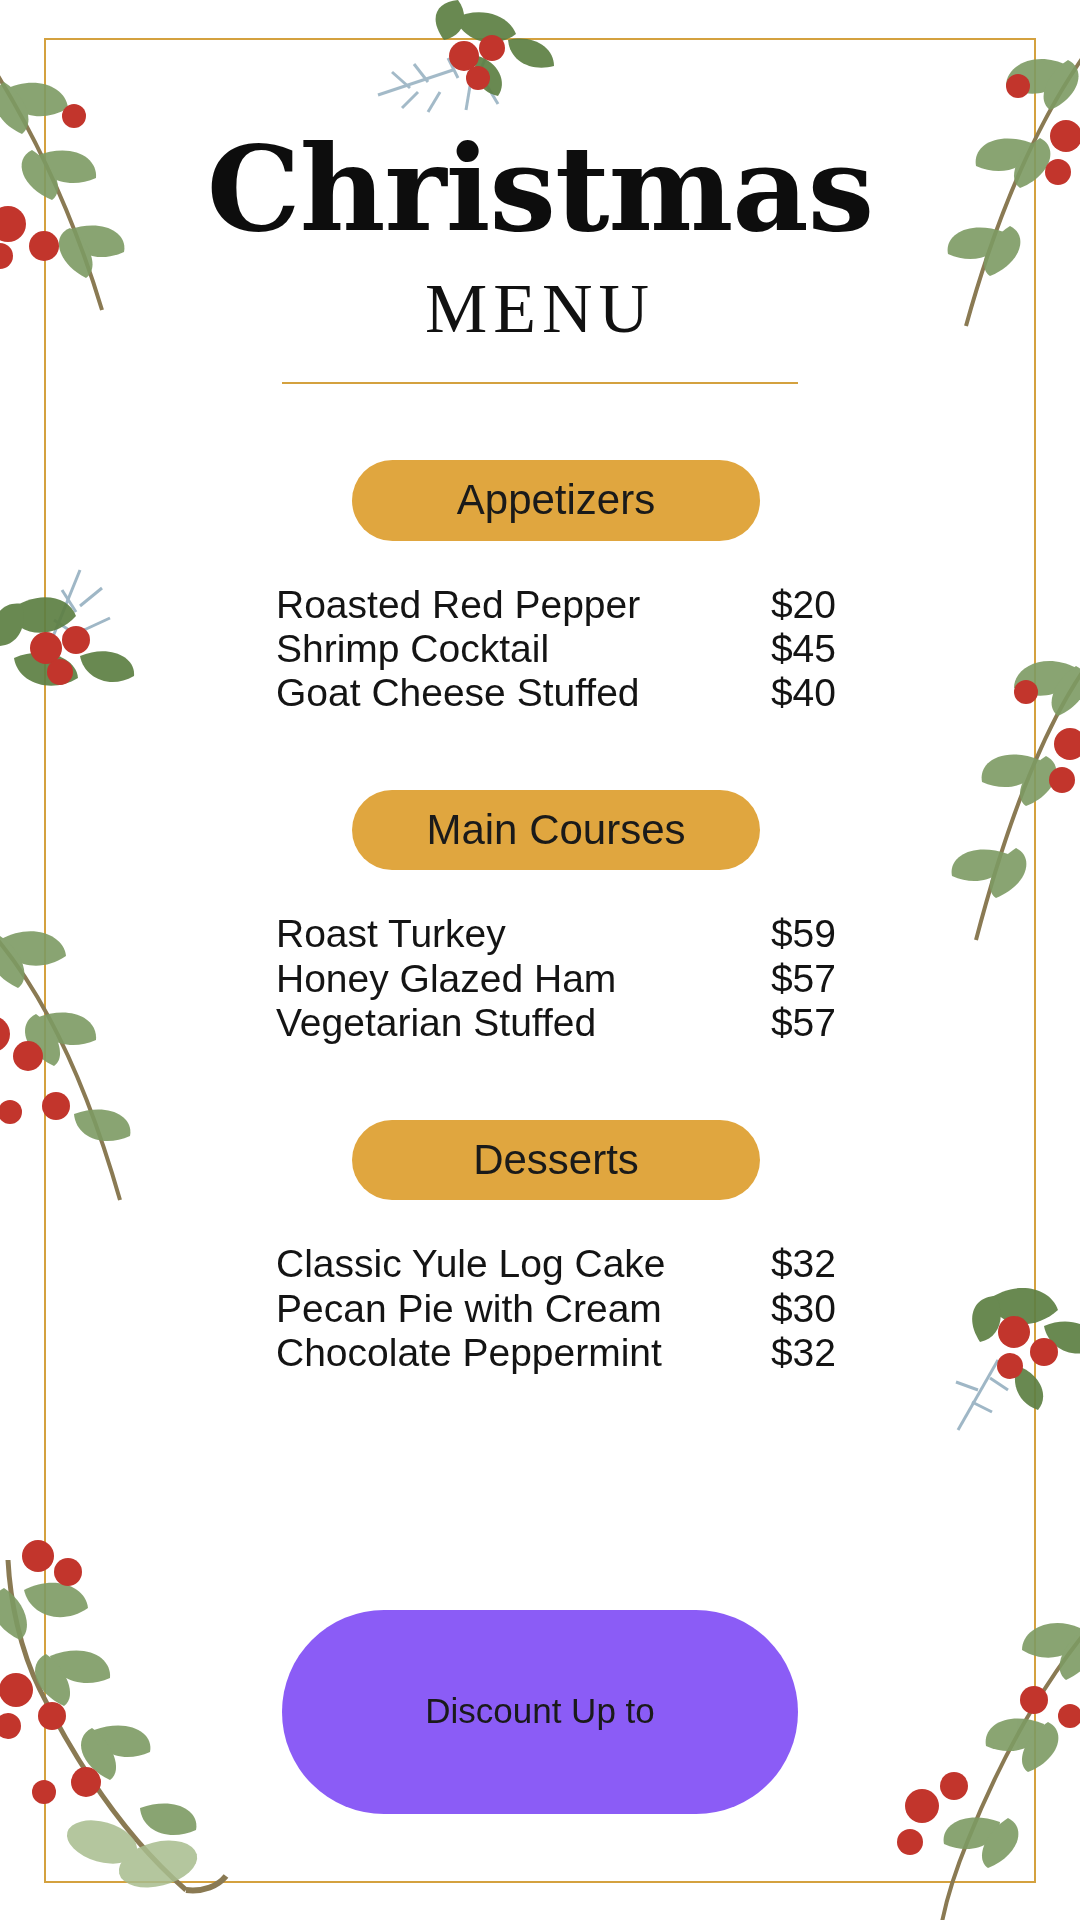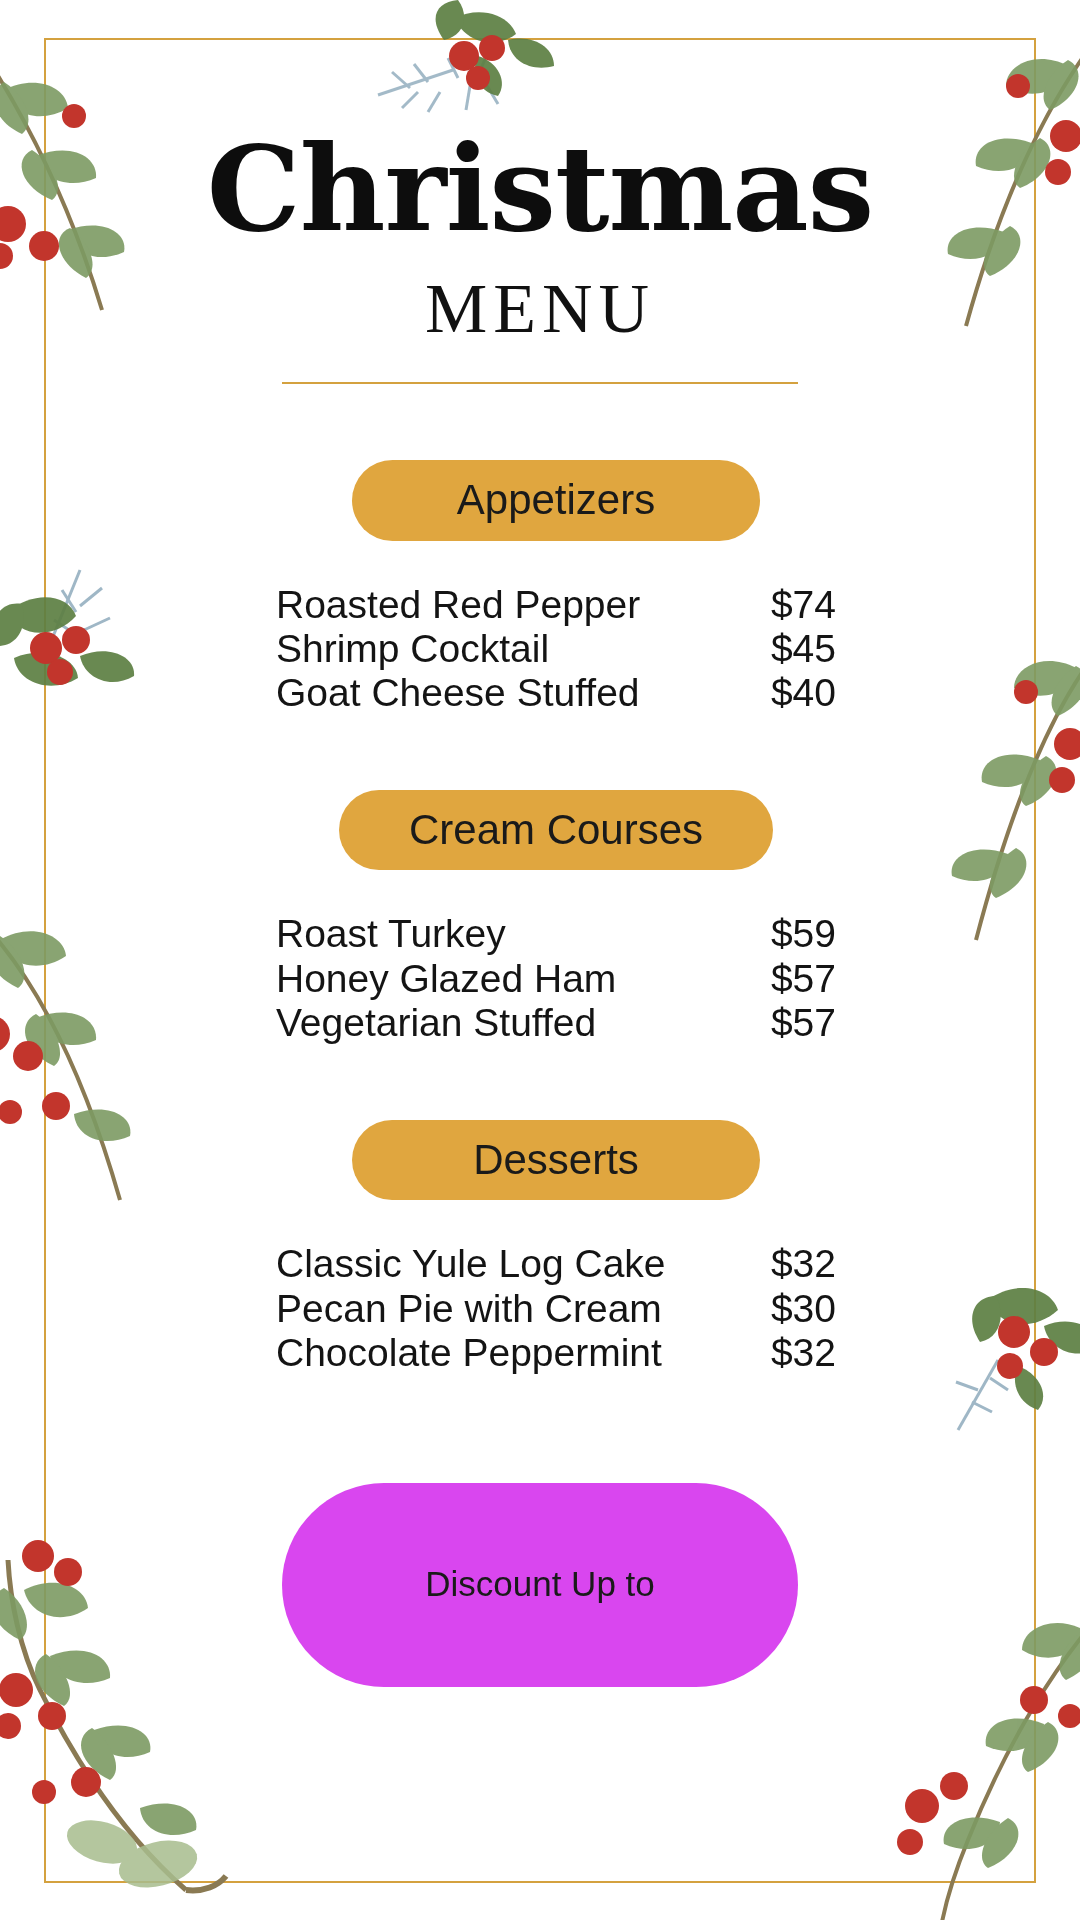--- a/index.html
+++ b/index.html
@@ -97,24 +97,24 @@
   }
   .item .name { text-align: left; }
   .item .price { text-align: right; min-width: 95px; }
   .gap { height: 74px; }
 
   
   .discount {
     position: absolute;
     left: 50%;
     transform: translateX(-50%);
-    top: 1483px;
+    top: 1610px;
     width: 516px;
     height: 204px;
-    background: #d946ef;
+    background: #8b5cf6;
     border-radius: 102px;
     display: flex;
     flex-direction: column;
     align-items: center;
     justify-content: center;
   }
   .discount .small {
     font-size: 35px;
     color: #1a1a1a;
     line-height: 1.1;
@@ -344,38 +344,38 @@
 
   <div class="sections">
 
     <div class="section">
       <div class="pill-wrap">
         <div class="pill">Appetizers</div>
       </div>
       <div class="items">
         <div class="item">
           <span class="name">Roasted Red Pepper</span>
-          <span class="price">$74</span>
+          <span class="price">$20</span>
         </div>
         <div class="item">
           <span class="name">Shrimp Cocktail</span>
           <span class="price">$45</span>
         </div>
         <div class="item">
           <span class="name">Goat Cheese Stuffed</span>
           <span class="price">$40</span>
         </div>
       </div>
     </div>
 
     <div class="gap"></div>
 
     <div class="section">
       <div class="pill-wrap">
-        <div class="pill">Cream Courses</div>
+        <div class="pill">Main Courses</div>
       </div>
       <div class="items">
         <div class="item">
           <span class="name">Roast Turkey</span>
           <span class="price">$59</span>
         </div>
         <div class="item">
           <span class="name">Honey Glazed Ham</span>
           <span class="price">$57</span>
         </div>

